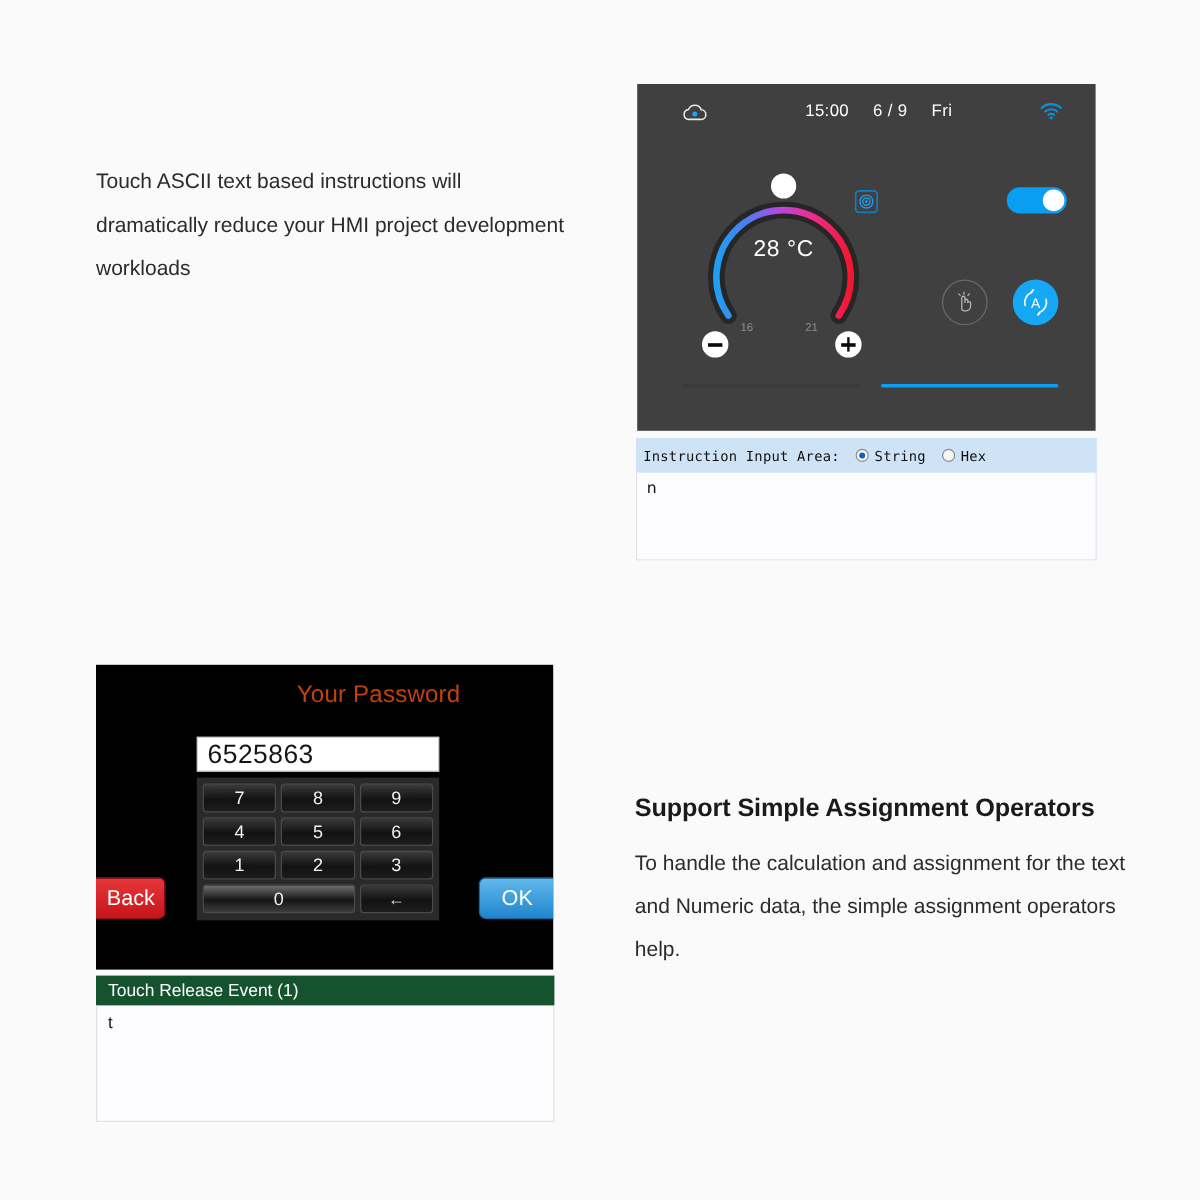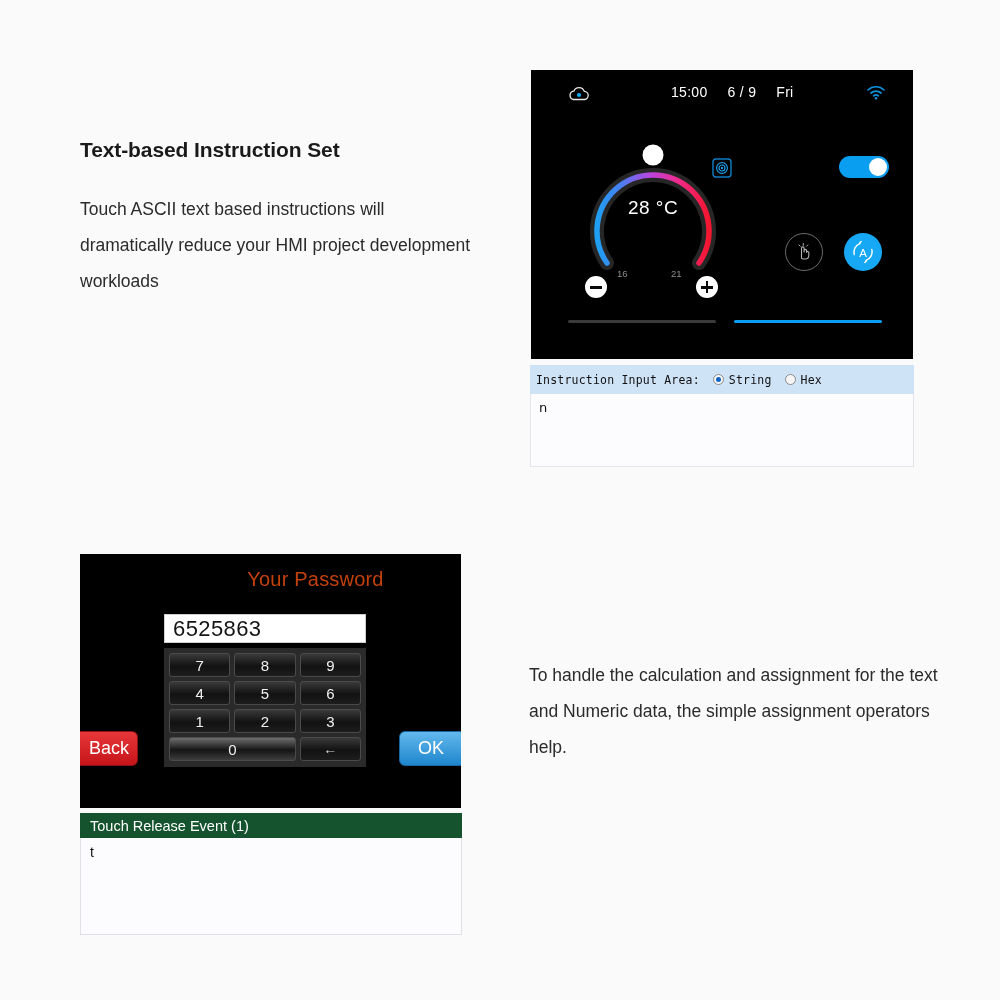--- a/index.html
+++ b/index.html
@@ -38,21 +38,21 @@
   #block-assignment { left: 529px; top: 658px; width: 425px; }
   #block-assignment .feature-title { margin-bottom: 12px; }
 
   
   #hmi-panel {
     position: absolute;
     left: 531px;
     top: 70px;
     width: 382px;
     height: 289px;
-    background: #000000;
+    background: #404040;
     overflow: hidden;
   }
   #hmi-statusbar {
     position: absolute;
     left: 0; top: 0;
     width: 100%; height: 52px;
     display: flex;
     align-items: center;
   }
   .status-cloud { position: absolute; left: 37px; top: 14px; }
@@ -334,21 +334,20 @@
     box-sizing: border-box;
     padding: 6px 9px;
     color: #111111;
     font-size: 14px;
   }
 </style>
 </head>
 <body>
 
 <div class="feature-block" id="block-text-instruction">
-  <h2 class="feature-title">Text-based Instruction Set</h2>
   <p class="feature-body">Touch ASCII text based instructions will dramatically reduce your HMI project development workloads</p>
 </div>
 
 <div id="hmi-panel">
 
   <div id="hmi-statusbar">
     <span class="status-cloud">
       <svg width="22" height="18" viewBox="0 0 22 18">
         <path d="M5.5 15.5 A4.2 4.2 0 0 1 5.8 7.2 A5.6 5.6 0 0 1 16.3 7.4 A3.9 3.9 0 0 1 16 15.5 Z" fill="none" stroke="#e8e8e8" stroke-width="1.3"></path>
         <circle cx="11" cy="11" r="2.1" fill="#17a8f5"></circle>
@@ -463,14 +462,15 @@
   <div id="btn-back">Back</div>
   <div id="btn-ok">OK</div>
 </div>
 
 <div id="event-area">
   <div id="event-header">Touch Release Event (1)</div>
   <div id="event-textarea">t</div>
 </div>
 
 <div class="feature-block" id="block-assignment">
+  <h2 class="feature-title">Support Simple Assignment Operators</h2>
   <p class="feature-body">To handle the calculation and assignment for the text and Numeric data, the simple assignment operators help.</p>
 </div>
 
 </body></html>

